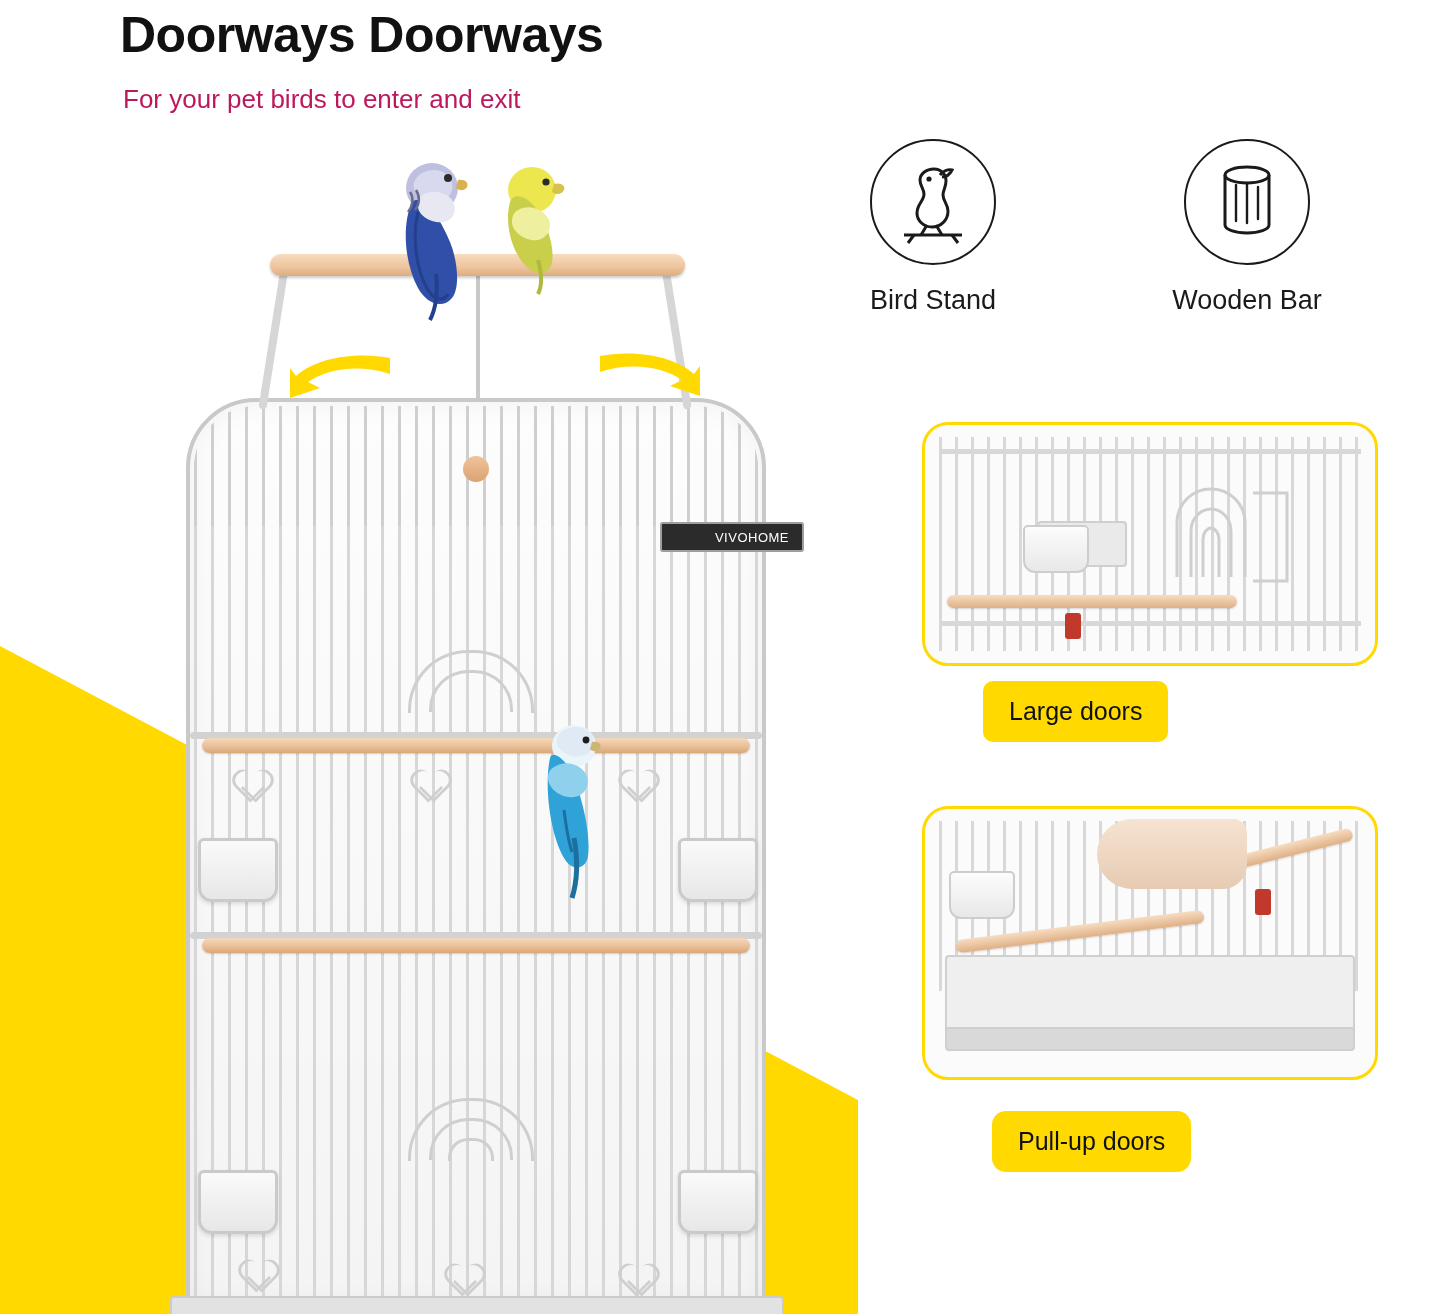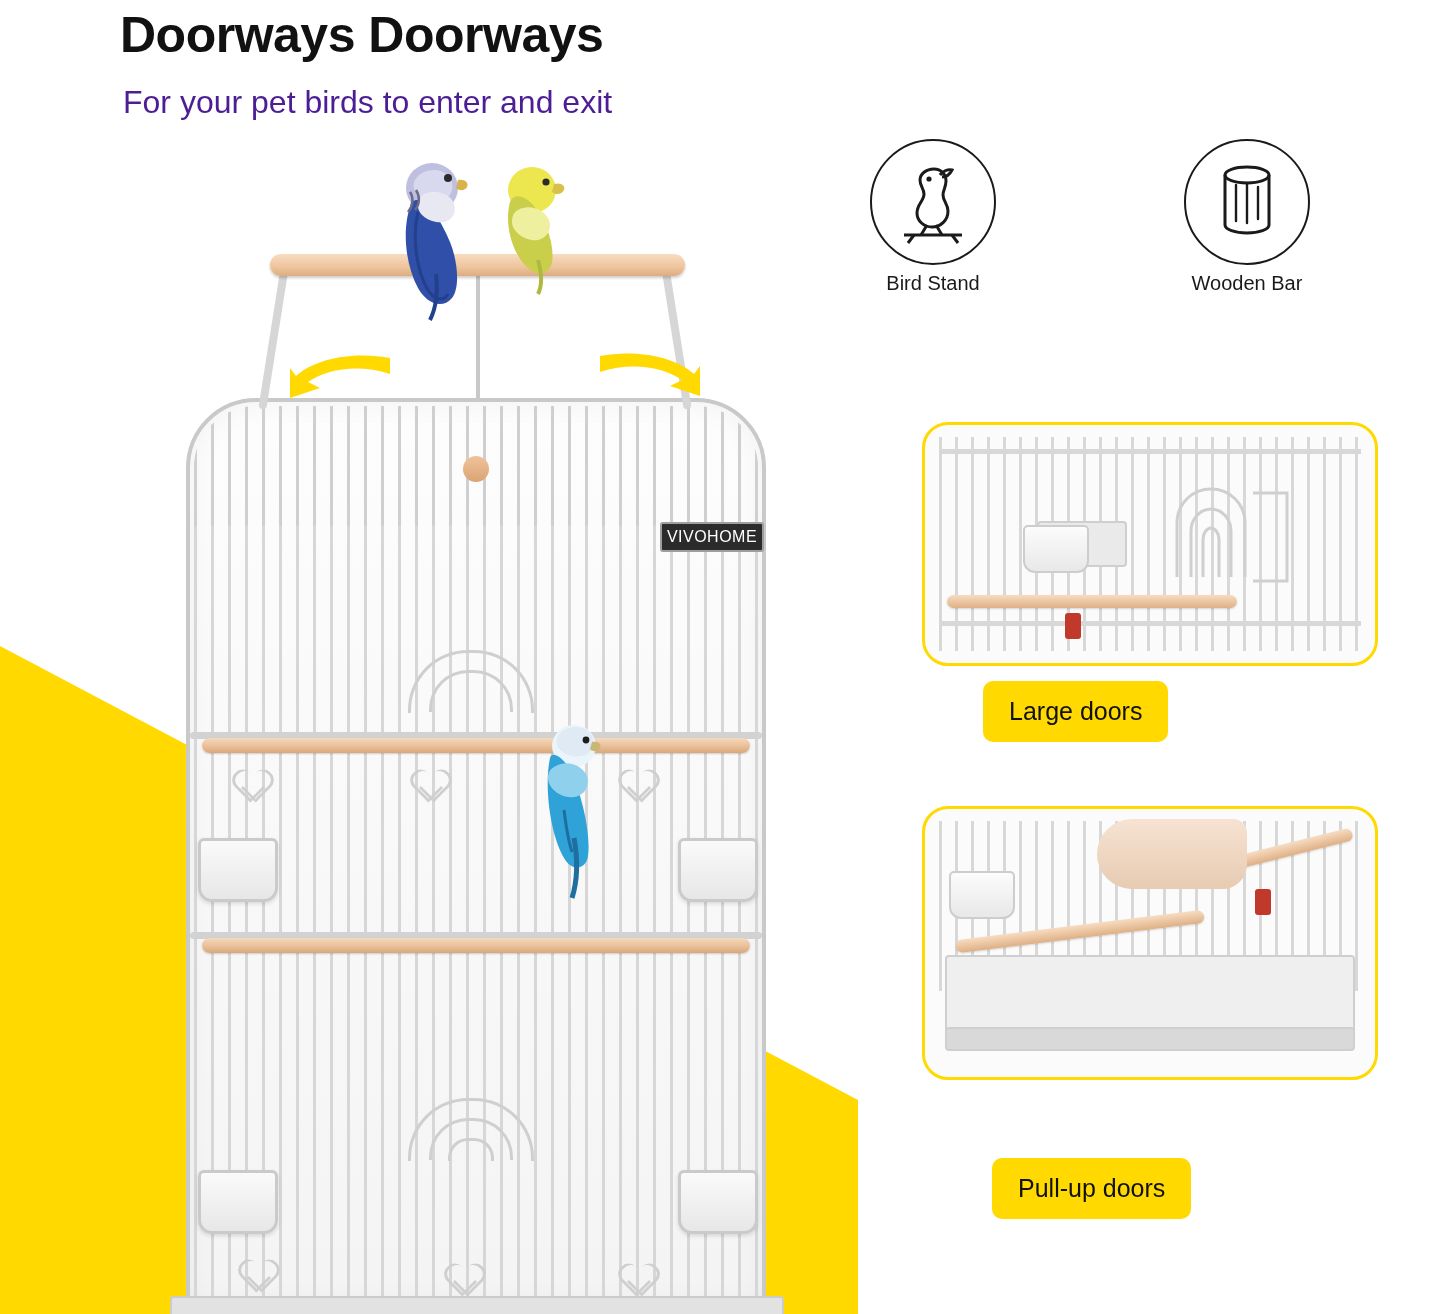--- a/index.html
+++ b/index.html
@@ -24,43 +24,43 @@
     font-size: 50px;
     font-weight: bold;
     letter-spacing: -0.5px;
     color: #111111;
     white-space: nowrap;
   }
   .subhead {
     position: absolute;
     left: 123px;
     top: 84px;
-    font-size: 32px;
+    font-size: 26px;
     font-weight: normal;
-    color: #4c1d95;
+    color: #be185d;
     white-space: nowrap;
   }
 
   
   .feature {
     position: absolute;
     text-align: center;
   }
   .feature .circle {
     width: 122px;
     height: 122px;
     border: 2px solid #1a1a1a;
     border-radius: 50%;
     margin: 0 auto;
     position: relative;
     background: #ffffff;
   }
   .feature .caption {
-    margin-top: 7px;
-    font-size: 20px;
+    margin-top: 20px;
+    font-size: 27px;
     color: #1a1a1a;
     white-space: nowrap;
   }
   #feature-bird-stand { left: 808px; top: 139px; width: 250px; }
   #feature-wooden-bar { left: 1122px; top: 139px; width: 250px; }
 
   
   .yellow-band {
     position: absolute;
     left: 0;
@@ -187,26 +187,27 @@
   .brand-plate {
     position: absolute;
     left: 540px;
     top: 402px;
     width: 100px;
     height: 26px;
     background: #2b2b2b;
     border: 2px solid #9e9e9e;
     border-radius: 3px;
     color: #ffffff;
-    font-size: 16px;
+    font-size: 13px;
     letter-spacing: 0.5px;
     display: flex;
     align-items: center;
     justify-content: center;
     z-index: 6;
+    padding-left: 40px;
   }
 
   
   .roof-wood {
     position: absolute;
     left: 150px;
     top: 134px;
     width: 415px;
     height: 22px;
     border-radius: 11px;
@@ -287,21 +288,21 @@
     position: absolute;
     background: #FFD900;
     border-radius: 10px;
     color: #111111;
     font-size: 25px;
     padding: 16px 26px;
     white-space: nowrap;
     z-index: 4;
   }
   #caption-large-doors { left: 983px; top: 681px; }
-  #caption-pull-up     { left: 992px; top: 1158px; }
+  #caption-pull-up     { left: 992px; top: 1111px; border-radius: 14px; }
 
   
   .panel-bars {
     position: absolute;
     left: 14px; top: 12px; right: 14px; bottom: 12px;
     background: repeating-linear-gradient(
       90deg,
       #d8d8d8 0px, #d8d8d8 3px,
       rgba(255,255,255,0) 3px, rgba(255,255,255,0) 16px);
   }

